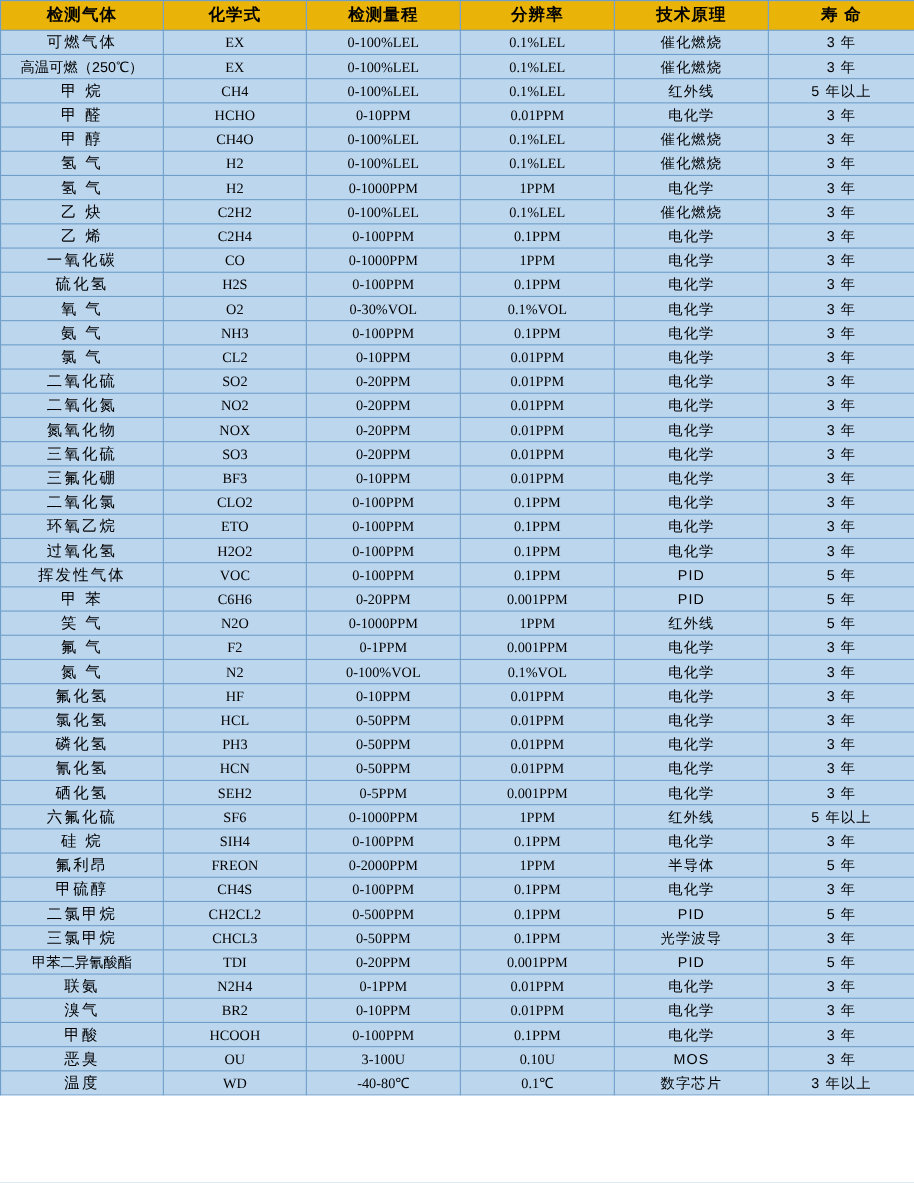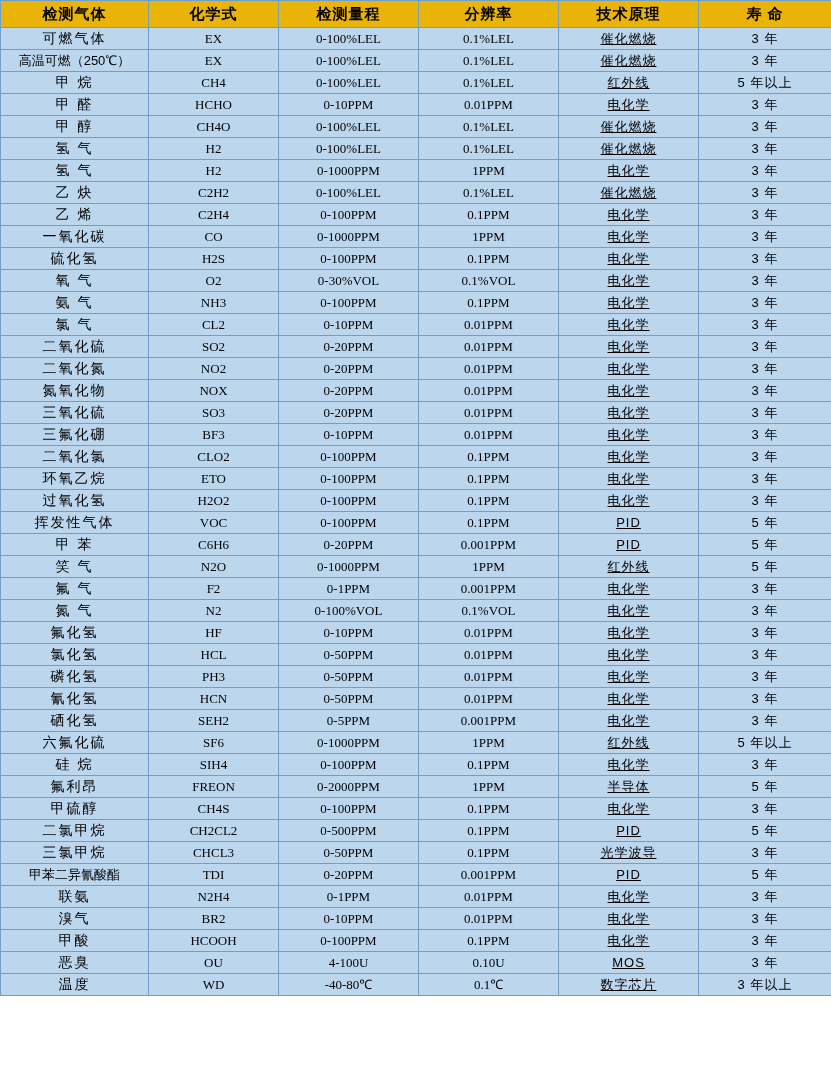--- a/index.html
+++ b/index.html
@@ -61,21 +61,20 @@
   }
   table.gas-table td.formula,
   table.gas-table td.range,
   table.gas-table td.resolution {
     font-family: "Liberation Serif", serif;
     font-size: 13px;
   }
   table.gas-table td.principle {
     font-size: 13px;
     letter-spacing: 1px;
-    text-decoration: underline;
   }
   table.gas-table td.life {
     font-size: 13px;
     letter-spacing: 1px;
   }
 </style>
 </head>
 <body>
 
 <div class="table-wrap">
@@ -431,21 +430,21 @@
           <td class="gas-name">甲酸</td>
           <td class="formula">HCOOH</td>
           <td class="range">0-100PPM</td>
           <td class="resolution">0.1PPM</td>
           <td class="principle">电化学</td>
           <td class="life">3 年</td>
         </tr>
         <tr>
           <td class="gas-name">恶臭</td>
           <td class="formula">OU</td>
-          <td class="range">4-100U</td>
+          <td class="range">3-100U</td>
           <td class="resolution">0.10U</td>
           <td class="principle">MOS</td>
           <td class="life">3 年</td>
         </tr>
         <tr>
           <td class="gas-name">温度</td>
           <td class="formula">WD</td>
           <td class="range">-40-80℃</td>
           <td class="resolution">0.1℃</td>
           <td class="principle">数字芯片</td>

